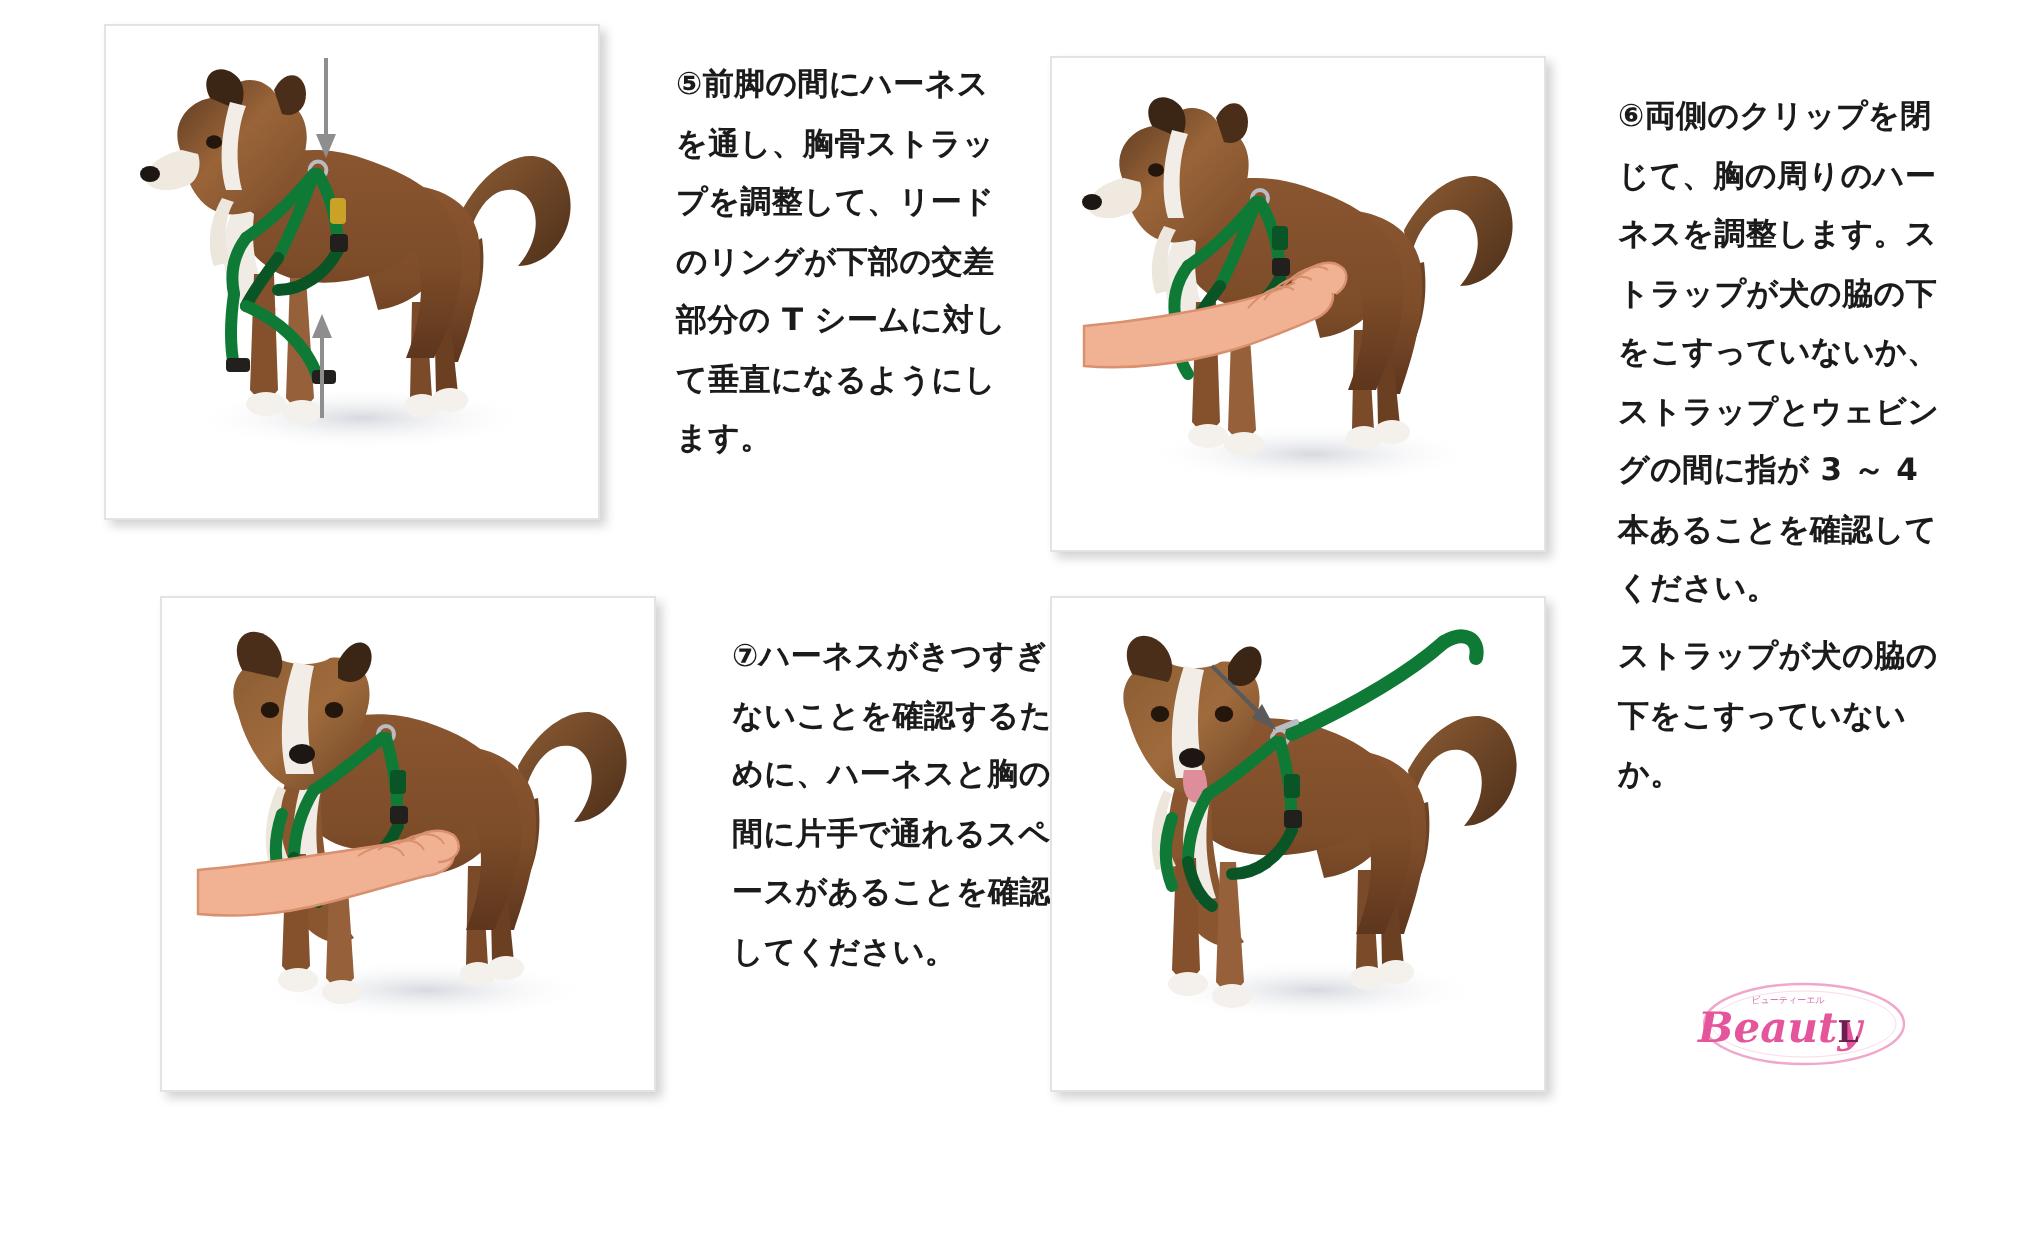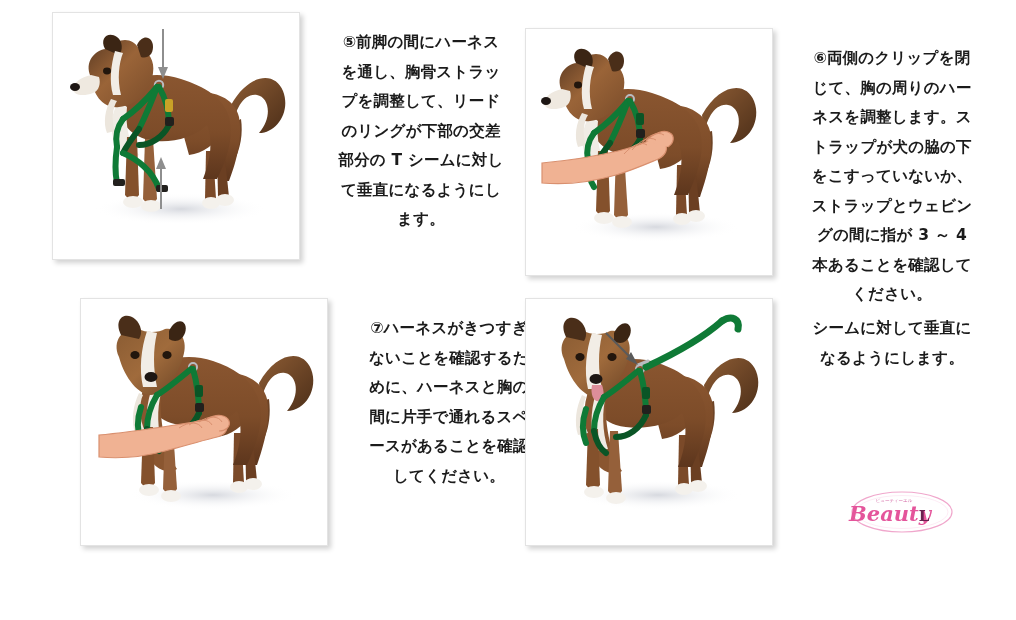--- a/index.html
+++ b/index.html
@@ -47,21 +47,21 @@
   .caption {
     width: 166px;
     margin-left: 38px;
     margin-top: 16px;
     font-size: 15.5px;
     line-height: 29.5px;
     letter-spacing: 0.2px;
     color: #1b1b1b;
     font-weight: 700;
     font-family: "DejaVu Sans", "Liberation Sans", sans-serif;
-    text-align: center;
+    text-align: left;
     white-space: pre-wrap;
     word-break: break-all;
   }
   .step-2 .caption, .step-4 .caption { margin-left: 36px; }
 
   
   .brand-logo {
     position: absolute;
     left: 848px;
     top: 486px;
@@ -394,21 +394,21 @@
 
         <path d="M120 68 C150 54 178 38 196 22" fill="none" stroke="#0f7a36" stroke-width="7" stroke-linecap="round"></path>
         <path d="M196 22 C206 16 214 20 212 30" fill="none" stroke="#0f7a36" stroke-width="7" stroke-linecap="round"></path>
 
         <path d="M112 66 L122 62" stroke="#b9bcc2" stroke-width="3" stroke-linecap="round"></path>
 
         <line x1="80" y1="34" x2="106" y2="60" stroke="#5a5a5a" stroke-width="2"></line>
         <polygon points="112,66 100,60 105,53" fill="#5a5a5a"></polygon>
       </svg>
     </div>
-    <div class="caption">シームに対して垂直になるようにします。</div>
+    <div class="caption">ストラップが犬の脇の下をこすっていないか。</div>
   </div>
 
   <div class="brand-logo">
     <svg viewBox="0 0 216 104" xmlns="http://www.w3.org/2000/svg" aria-hidden="true">
       <ellipse cx="108" cy="52" rx="100" ry="40" fill="#ffffff" stroke="#f0a7cc" stroke-width="2.4"></ellipse>
       <ellipse cx="108" cy="52" rx="92" ry="33" fill="none" stroke="#fbd9ea" stroke-width="1"></ellipse>
       <text x="92" y="31" font-family="'DejaVu Sans','Liberation Sans',sans-serif" font-size="9" fill="#d46ba6" text-anchor="middle">ビューティーエル</text>
       <text x="84" y="70" font-family="'DejaVu Serif','Liberation Serif',serif" font-size="42" font-style="italic" font-weight="700" fill="#e4559b" text-anchor="middle">Beauty</text>
       <text x="152" y="70" font-family="'DejaVu Serif','Liberation Serif',serif" font-size="30" font-weight="700" fill="#6a2050" text-anchor="middle">L</text>
     </svg>

